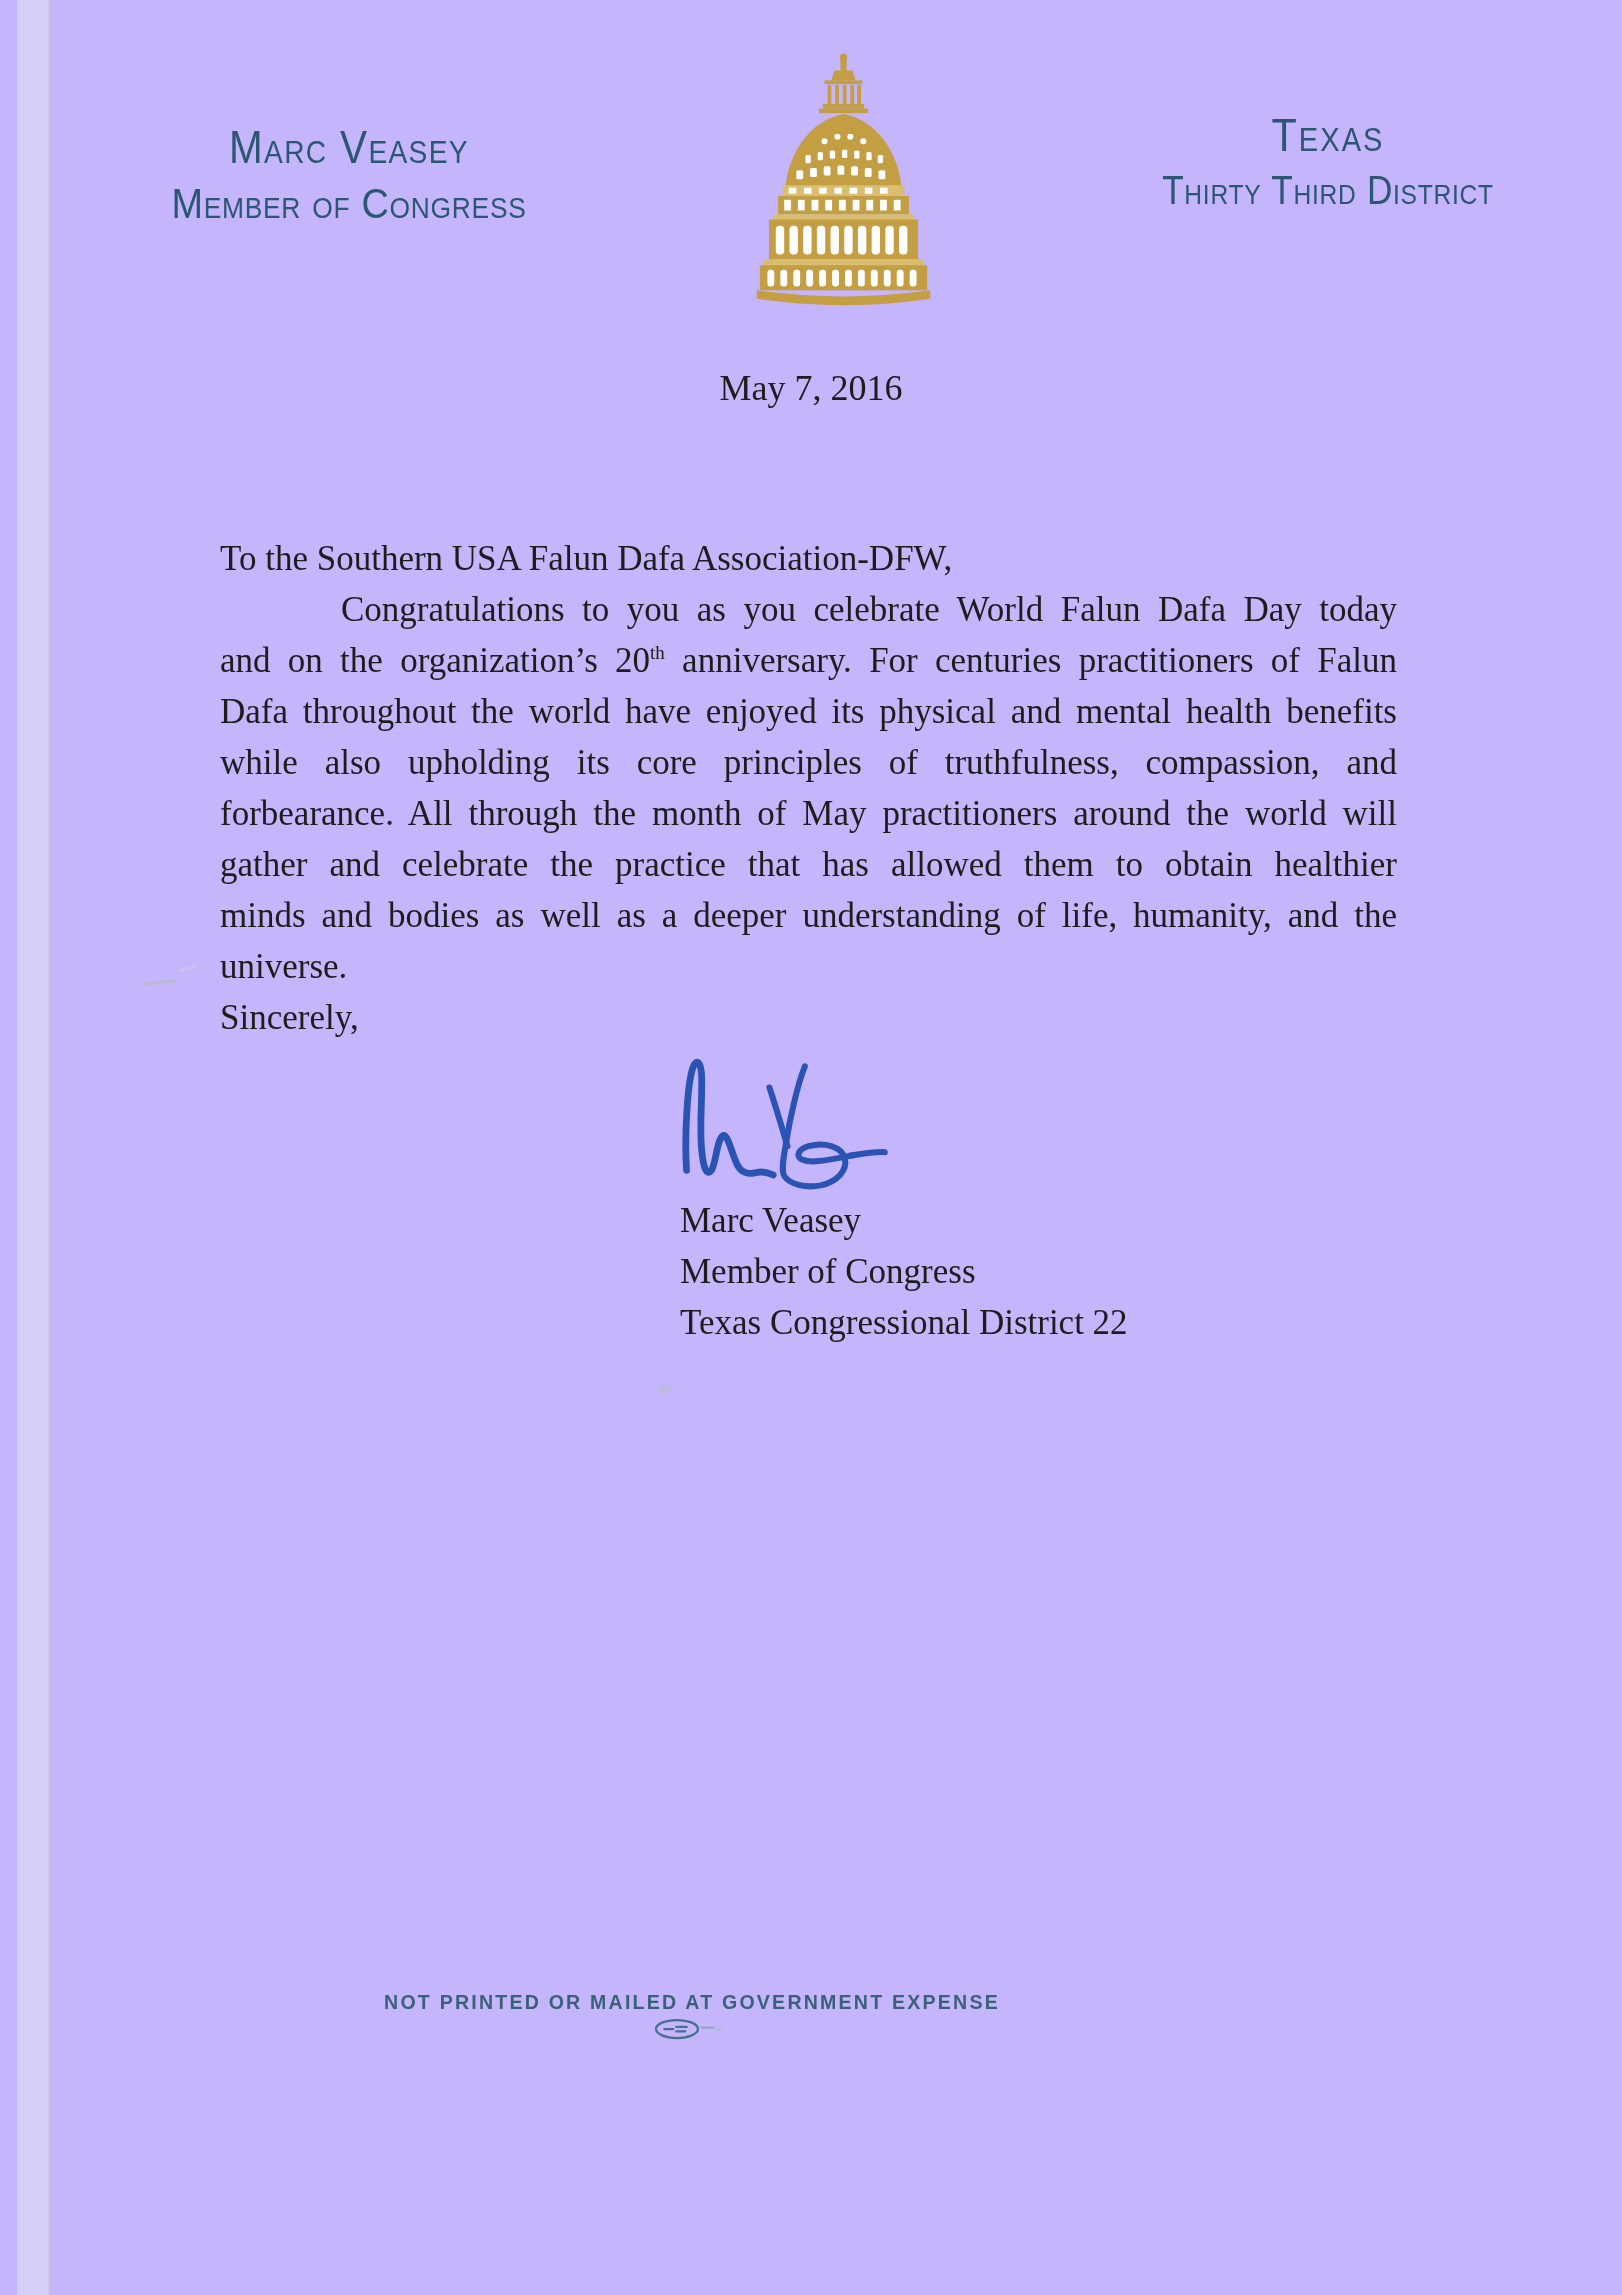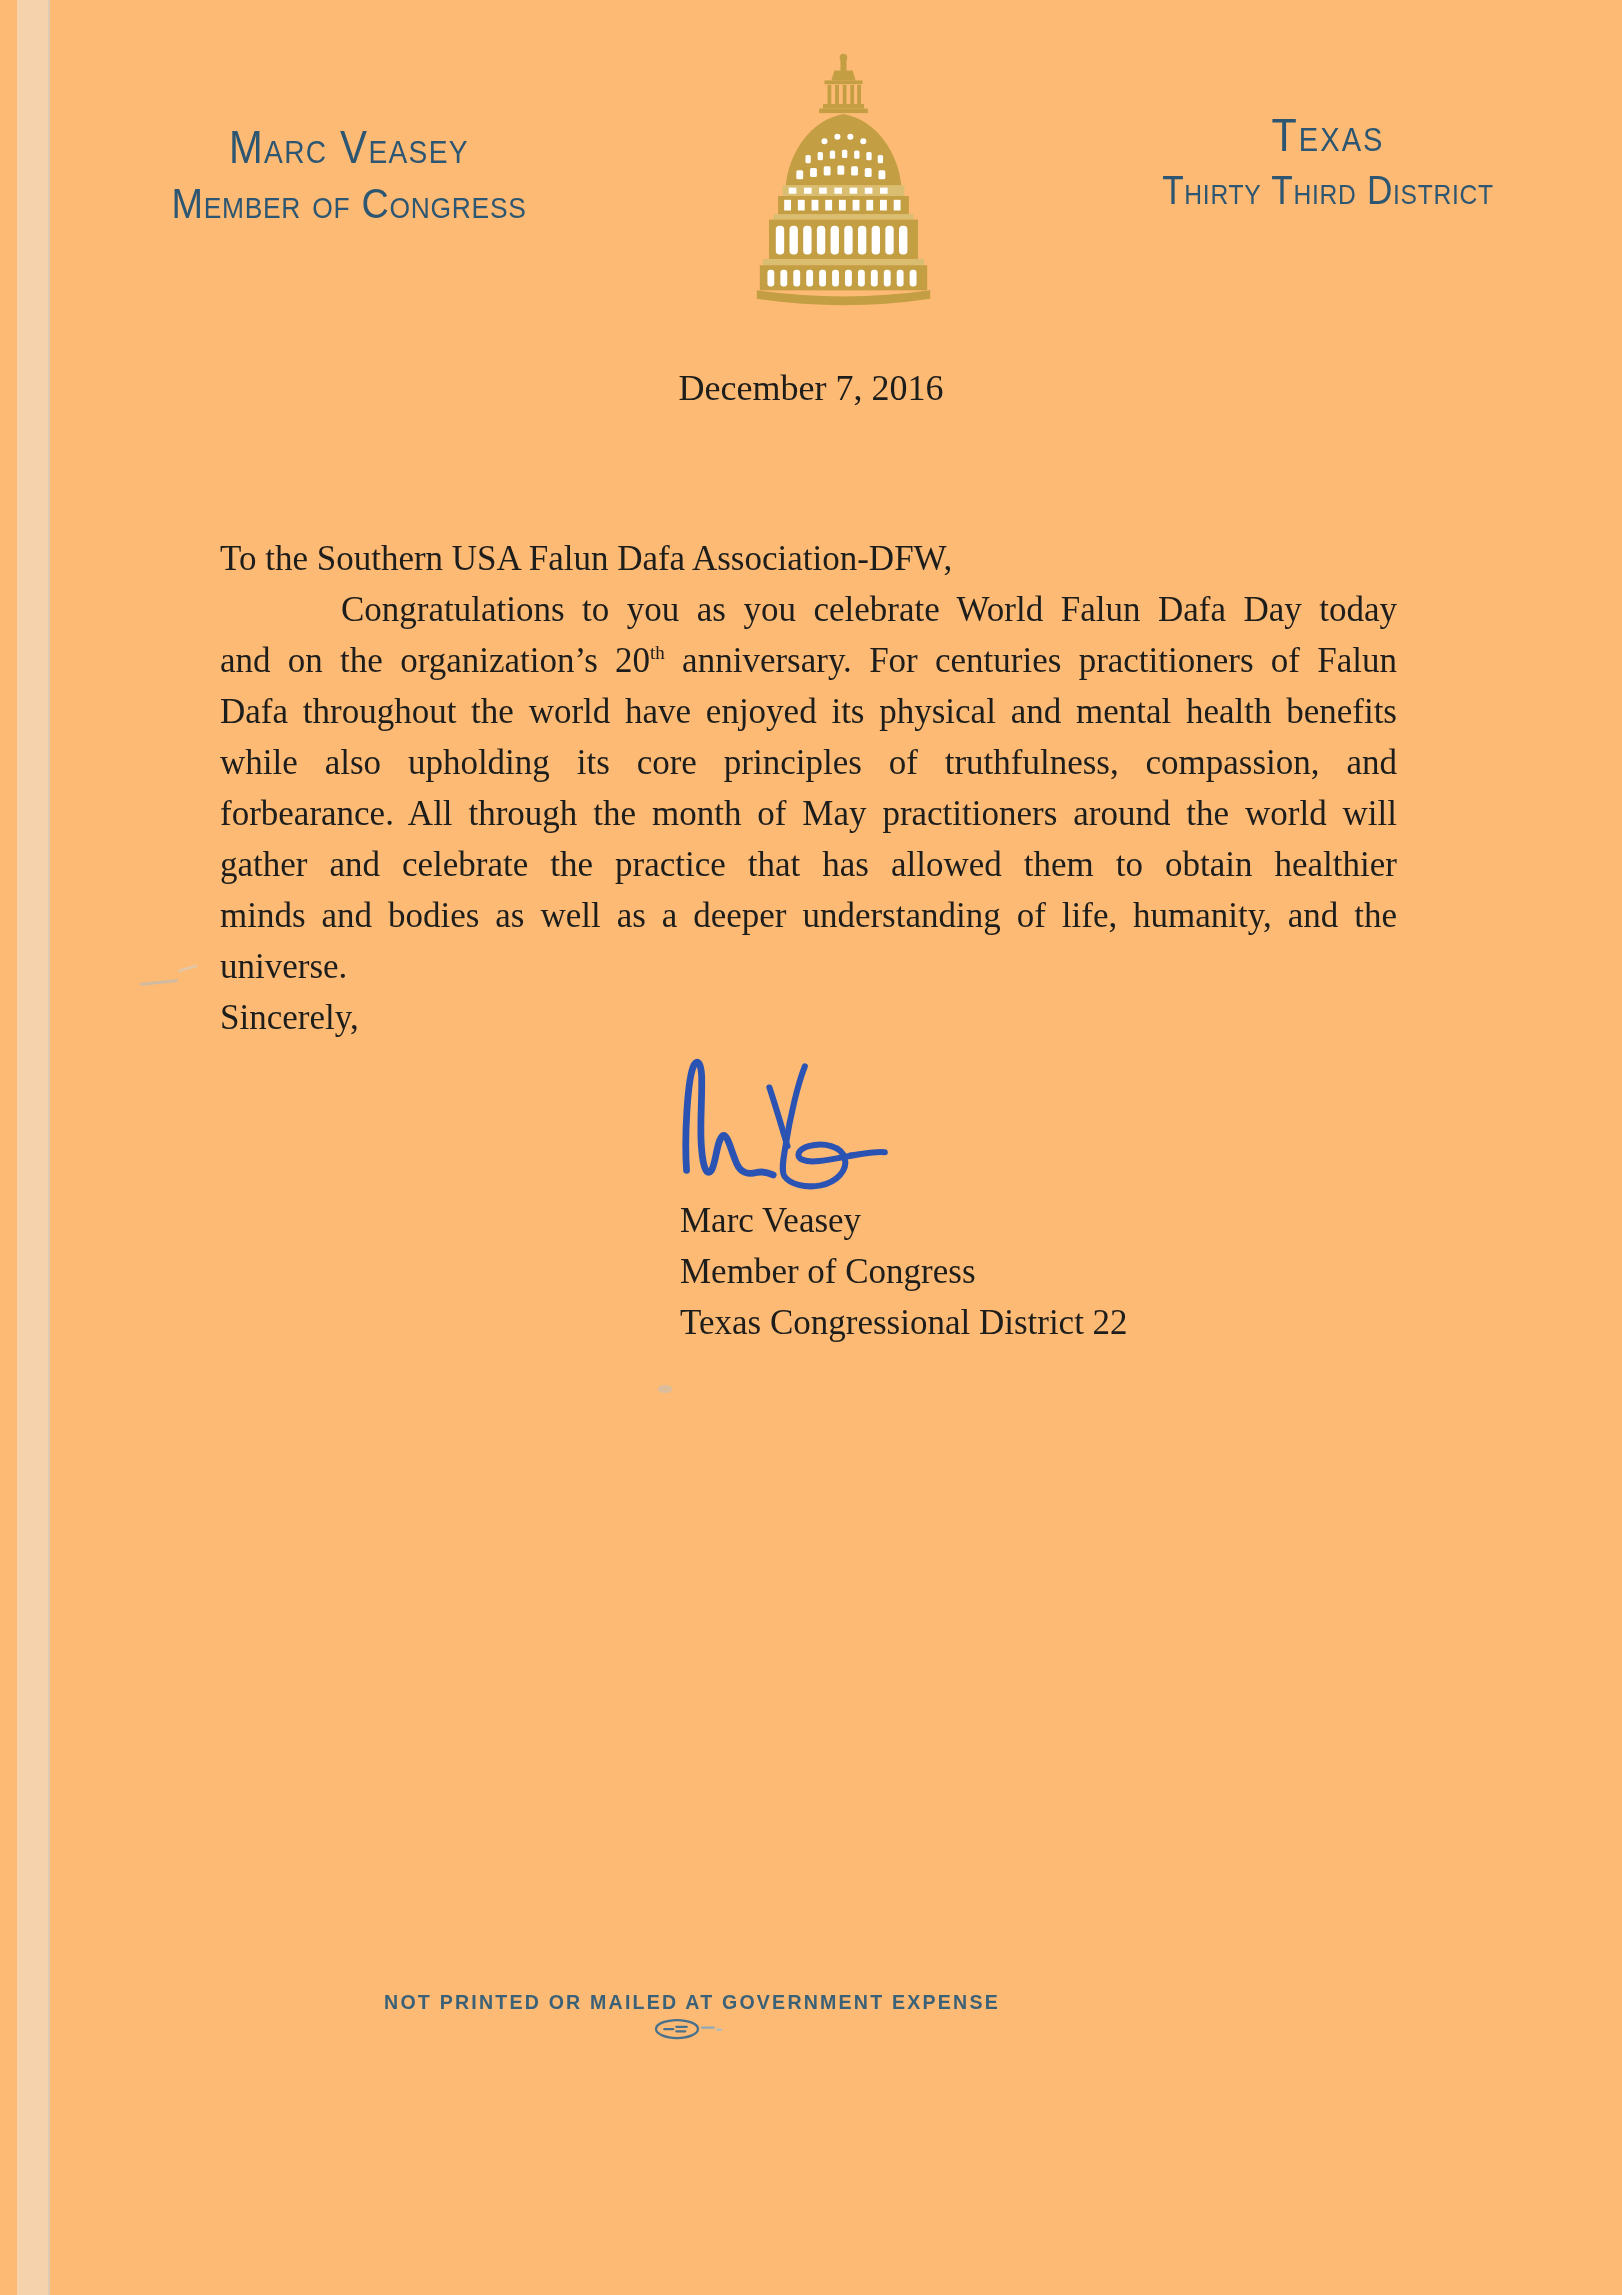--- a/index.html
+++ b/index.html
@@ -1,19 +1,19 @@
 <!DOCTYPE html>
 <html style="font-size:12px"><head>
 <meta charset="utf-8">
 <style>
   html,body{margin:0;padding:0;background:#ffffff;}
   .page{
     position:relative;
     width:1622px;height:2295px;
-    background:#fdba74;
+    background:#c4b5fd;
     overflow:hidden;
     font-family:"Liberation Serif","DejaVu Serif",serif;
     color:#1d1d1b;
   }
   
   .scan-strip{position:absolute;left:16.6px;top:0;width:33px;height:100%;background:rgba(236,240,241,.45);}
   .scan-line{position:absolute;left:48px;top:0;width:2.3px;height:100%;background:rgba(178,190,196,.35);}
   .pencil-mark{position:absolute;left:140px;top:981px;width:38px;height:3px;background:#b4bac0;opacity:.6;transform:rotate(-6deg);border-radius:2.3px;}
   .pencil-mark::after{content:"";position:absolute;left:39px;top:-10.6px;width:19.6px;height:3px;background:#ccd1d5;opacity:.8;transform:rotate(-10deg);border-radius:2.3px;}
   .speck{position:absolute;left:658px;top:1385px;width:13.6px;height:7.5px;background:#b9bdc1;opacity:.5;border-radius:50%;}
@@ -147,21 +147,21 @@
         <rect x="190" y="289" width="9" height="22" rx="4"></rect>
         <rect x="207" y="289" width="9" height="22" rx="4"></rect>
     </g>
   </svg>
 
   <div class="lh-right">
     <div class="lh-r1">Texas</div>
     <div class="lh-r2">Thirty Third District</div>
   </div>
 
-  <div class="date-line">December 7, 2016</div>
+  <div class="date-line">May 7, 2016</div>
 
   <div class="letter-column">
     <p class="salutation">To the Southern USA Falun Dafa Association-DFW,</p>
 
     <p class="para p1"><span>Congratulations to you as you celebrate World Falun Dafa Day today and on the organization’s 20</span><sup>th</sup><span> anniversary. For centuries practitioners of Falun Dafa throughout the world have enjoyed its physical and mental health benefits while also upholding its core principles of truthfulness, compassion, and forbearance. All through the month of May practitioners around the world will gather and celebrate the practice that has allowed them to obtain healthier minds and bodies as well as a deeper understanding of life, humanity, and the universe.</span></p>
 
 
     <p class="closing">Sincerely,</p>
 
     <svg class="signature" viewBox="0 0 300 185">

